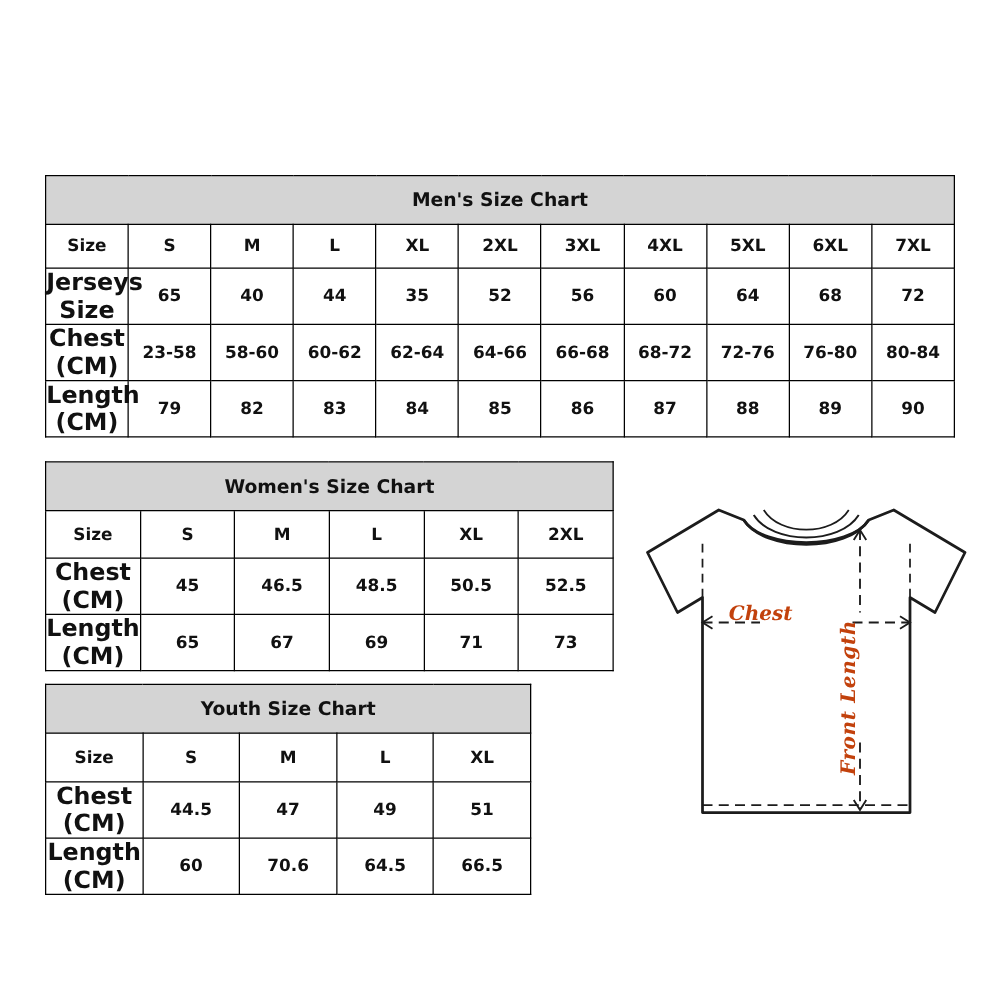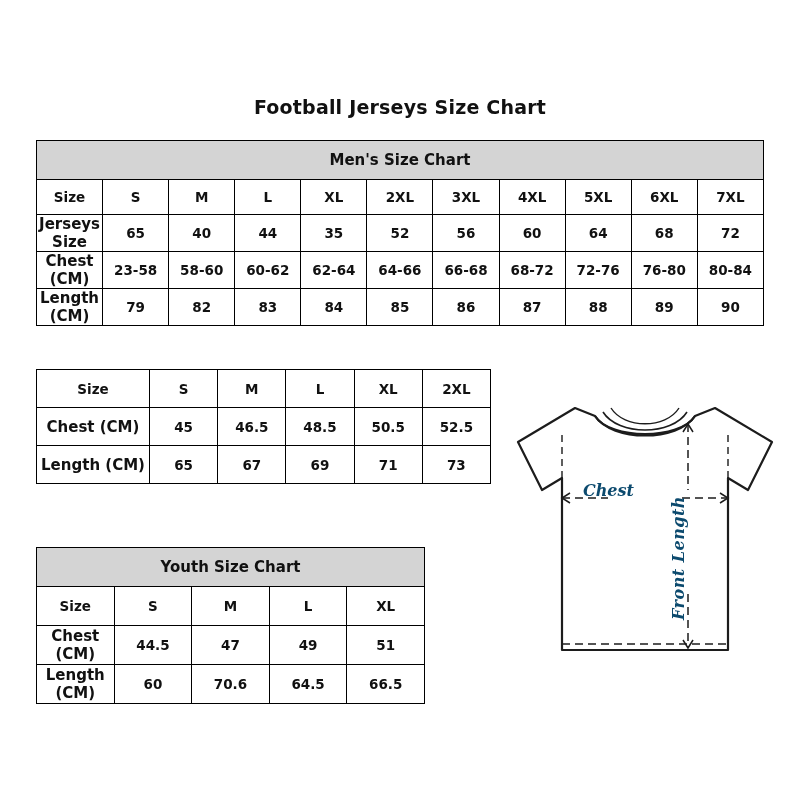--- a/index.html
+++ b/index.html
@@ -47,21 +47,21 @@
     color: #111111;
     background: #ffffff;
   }
   table.sz th.caption {
     background: #d4d4d4;
     font-size: 15px;
     font-weight: bold;
     height: 38px;
   }
   table.sz td.rowhead {
-    font-size: 15px;
+    font-size: 19px;
   }
   table.sz tr.hdr td {
     font-size: 13.5px;
     margin-top: 24px;
   }
 
   
   #men-table {
     left: 36px;
     top: 140px;
@@ -96,42 +96,41 @@
     top: 398px;
     width: 290px;
     height: 290px;
   }
   .shirt-label {
     position: absolute;
     font-family: "DejaVu Serif", serif;
     font-style: italic;
     font-weight: bold;
     font-size: 16px;
-    color: #0c4a6e;
+    color: #c2410c;
   }
   #label-chest {
     left: 583px;
     top: 481px;
   }
   #label-front-length {
     left: 669px;
     top: 496px;
     writing-mode: vertical-rl;
     text-orientation: mixed;
     transform: rotate(180deg);
     transform-origin: center;
     letter-spacing: 0.5px;
   }
 </style>
 </head>
 <body>
 
 <div id="page">
 
-  <div class="title">Football Jerseys Size Chart</div>
 
   <table class="sz" id="men-table">
     <tbody>
         <tr class="caprow">
       <th class="caption" colspan="11">Men's Size Chart</th>
     </tr>
     <tr class="hdr">
       <td class="rowhead">Size</td>
       <td>S</td>
       <td>M</td>
@@ -181,20 +180,23 @@
       <td>87</td>
       <td>88</td>
       <td>89</td>
       <td>90</td>
     </tr>
   </tbody>
     </table>
 
   <table class="sz" id="women-table">
     <tbody>
+        <tr>
+      <th class="caption" colspan="6">Women's Size Chart</th>
+    </tr>
     <tr class="hdr">
       <td class="rowhead">Size</td>
       <td>S</td>
       <td>M</td>
       <td>L</td>
       <td>XL</td>
       <td>2XL</td>
     </tr>
     <tr>
       <td class="rowhead">Chest (CM)</td>

